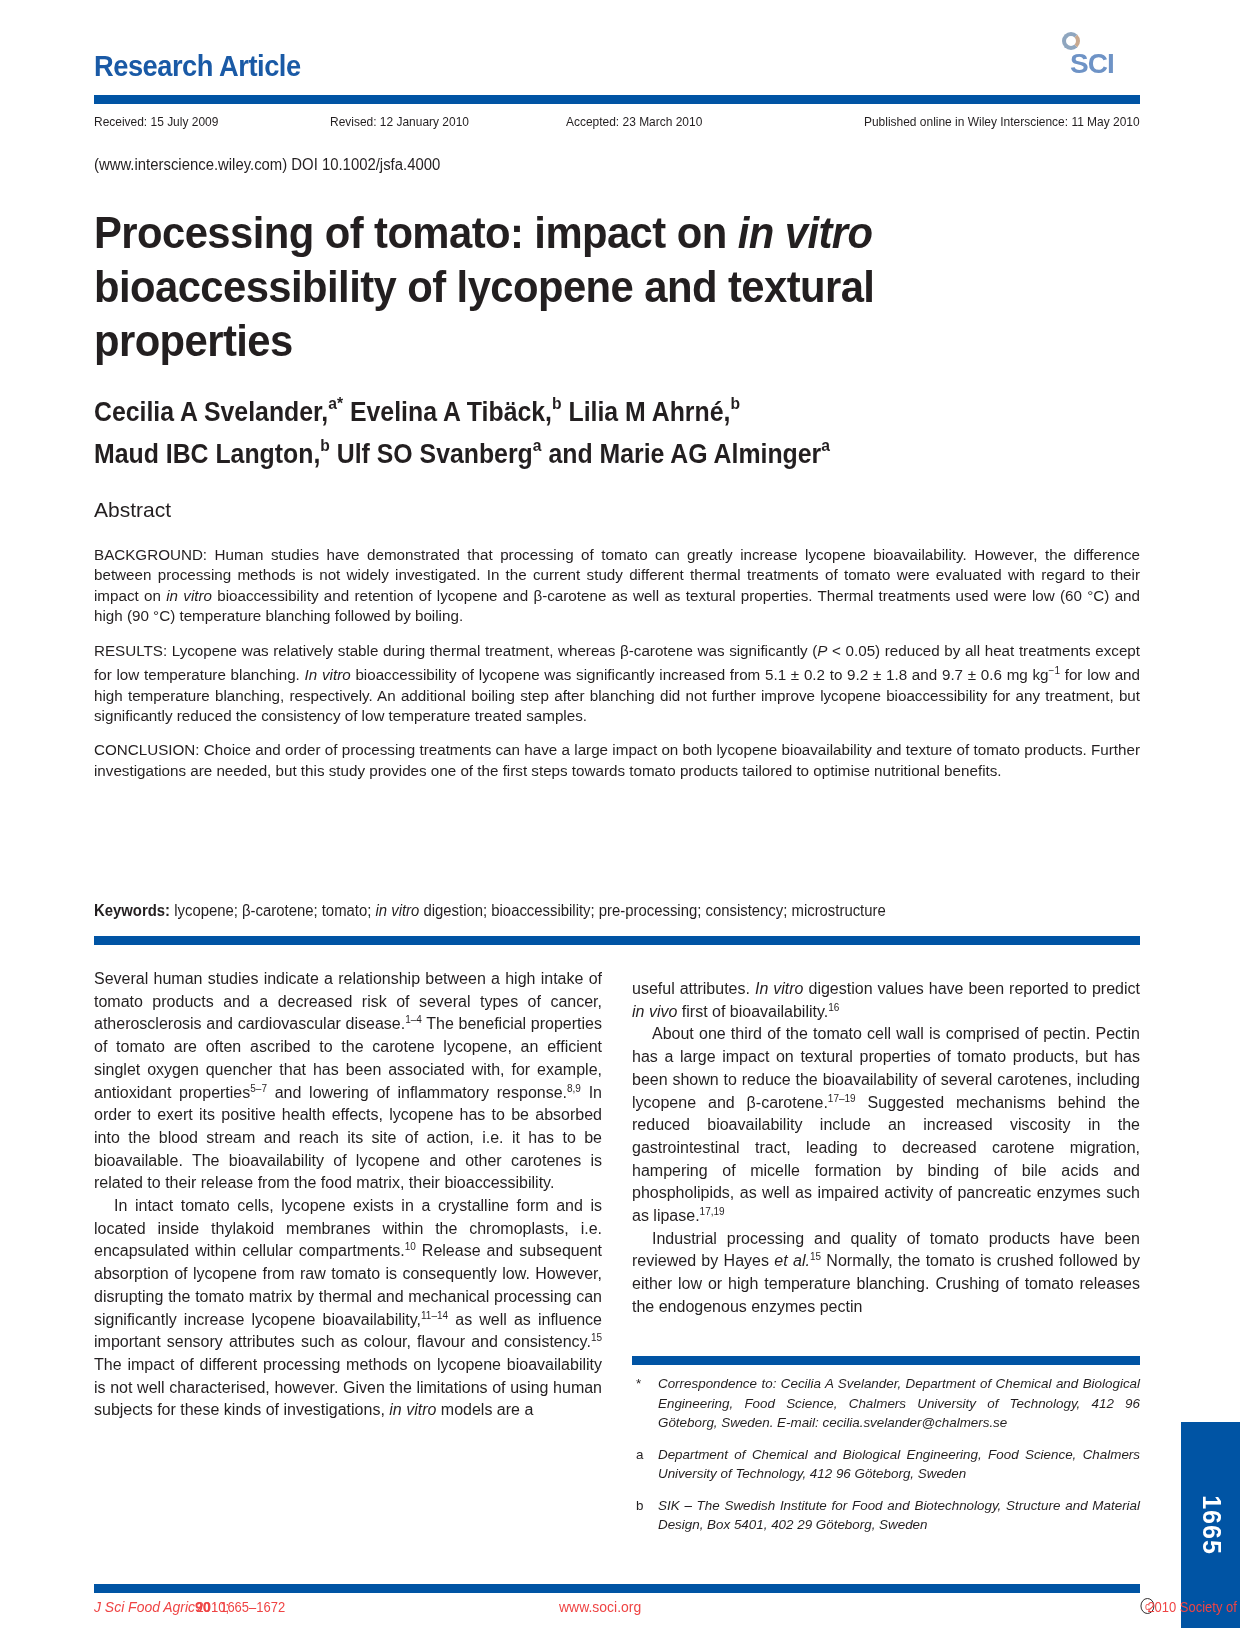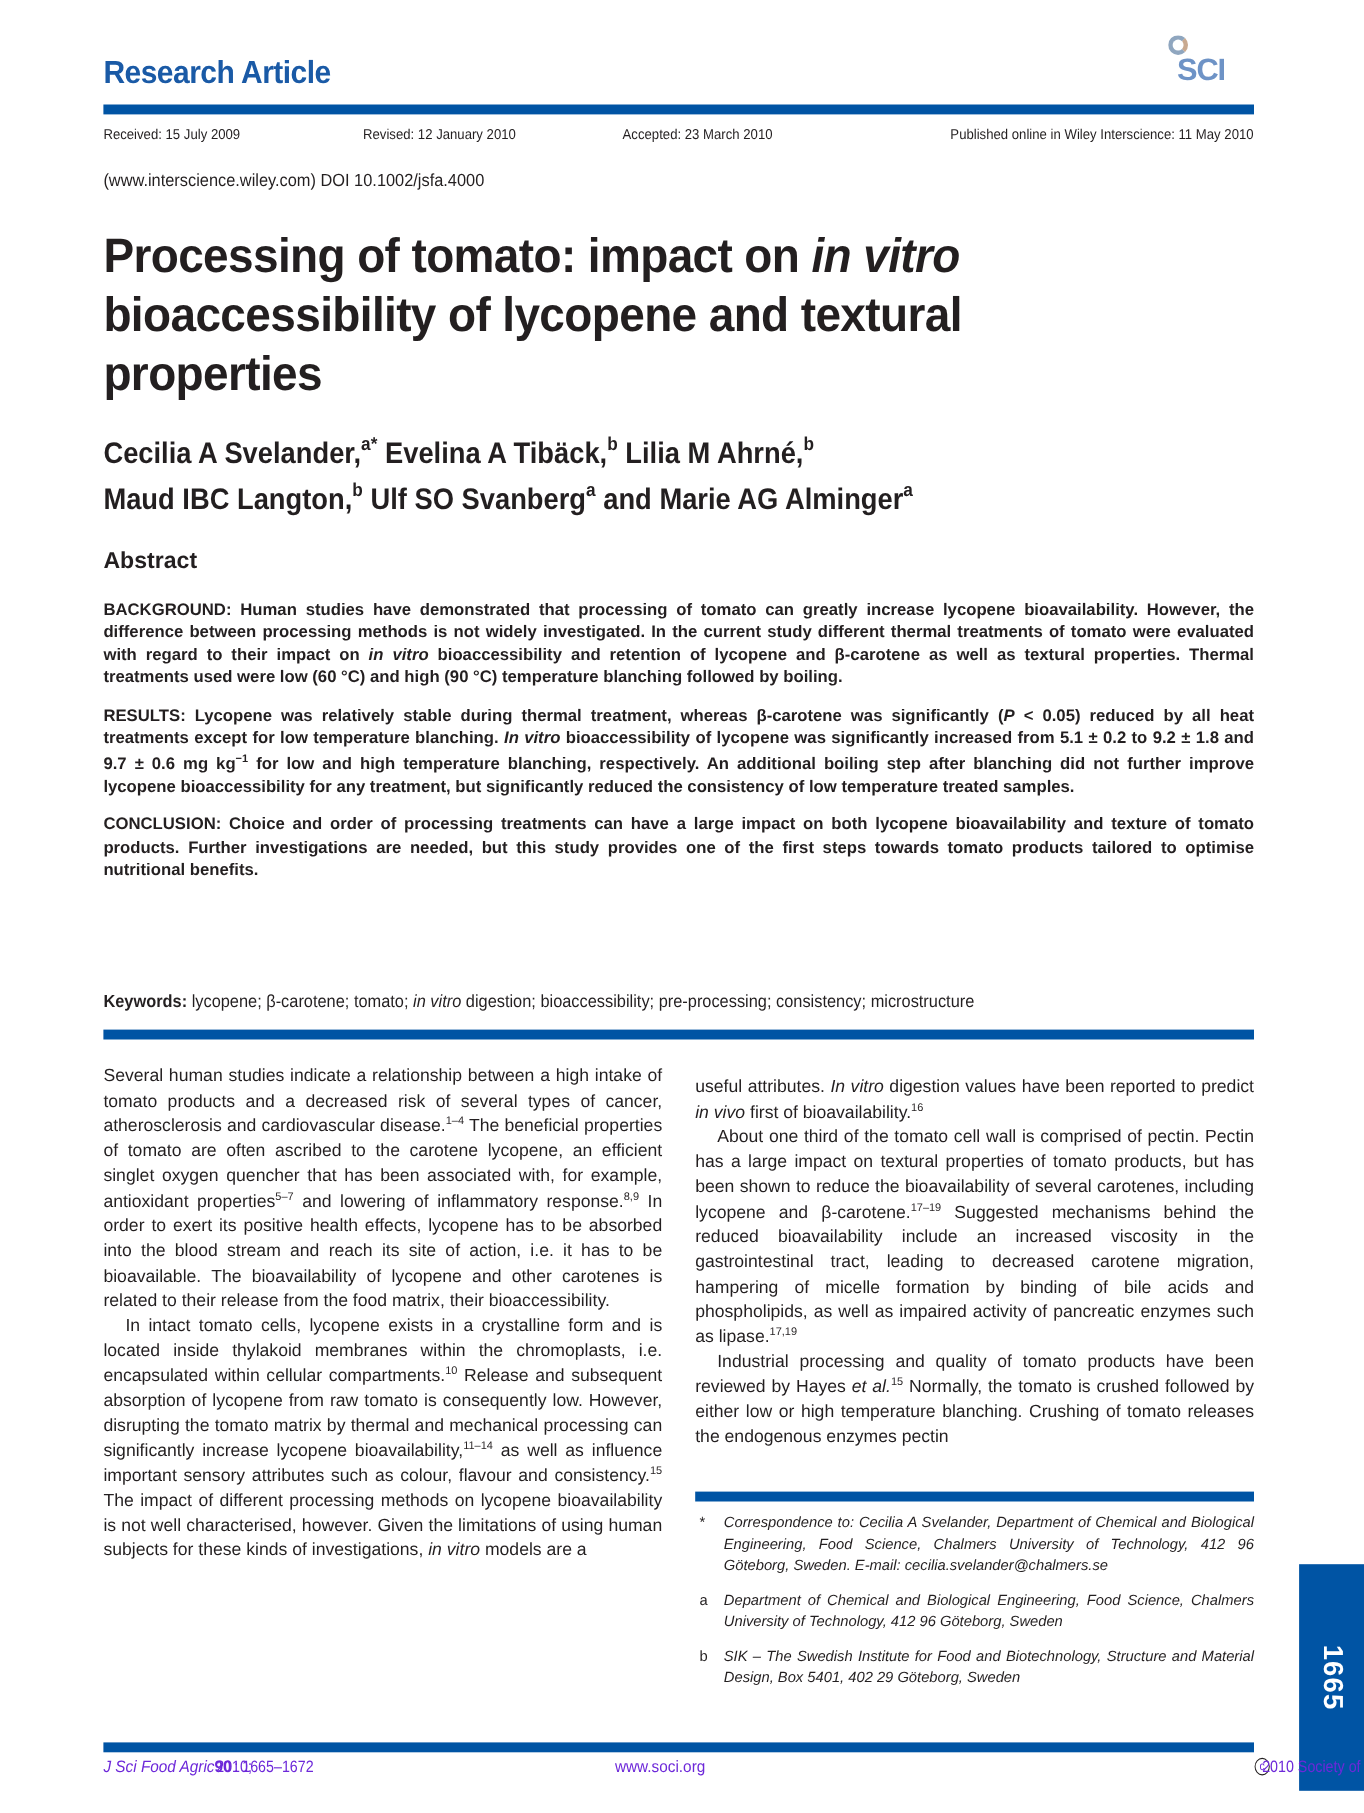--- a/index.html
+++ b/index.html
@@ -31,23 +31,23 @@
 
   
   .title { left: 94px; top: 206px; width: 1000px; font-size: 44px; line-height: 54px; font-weight: bold; color: #231f20; letter-spacing: -0.6px; }
   .title-line { display: block; white-space: nowrap; transform: scaleX(0.95); transform-origin: left; }
   .title em { font-style: italic; }
 
   .authors { left: 94px; top: 388px; font-size: 27px; line-height: 36px; font-weight: bold; color: #231f20; white-space: nowrap; }
   .authors .aline { display: block; transform: scaleX(0.92); transform-origin: left; }
   .authors sup { font-size: 17px; position: relative; top: -2px; }
 
-  .abstract-heading { left: 94px; top: 498px; font-size: 21px; font-weight: bold; color: #231f20; }
+  .abstract-heading { left: 94px; top: 498px; font-size: 21px; font-weight: normal; color: #231f20; }
 
-  .abstract { left: 94px; top: 545px; width: 1046px; font-size: 15.2px; line-height: 20.4px; font-weight: bold; color: #231f20; text-align: justify; }
+  .abstract { left: 94px; top: 545px; width: 1046px; font-size: 15.2px; line-height: 20.4px; font-weight: normal; color: #231f20; text-align: justify; }
   .abstract p { margin-bottom: 14px; }
   .abstract p.tight { margin-bottom: 0; }
   .abstract em { font-style: italic; }
   .abstract sup { font-size: 10px; }
 
   .keywords { left: 94px; top: 902px; font-size: 16px; color: #231f20; white-space: nowrap; transform: scaleX(0.93); transform-origin: left; }
   .keywords b { font-weight: bold; }
   .keywords em { font-style: italic; }
 
   
@@ -63,21 +63,21 @@
   .footnotes { left: 632px; top: 1374px; width: 508px; font-size: 13.4px; line-height: 19.5px; color: #231f20; }
   .fn { position: relative; padding-left: 26px; margin-bottom: 12px; text-align: justify; }
   .fn .mark { position: absolute; left: 4px; top: 0; font-style: normal; }
   .fn .txt { font-style: italic; display: block; }
 
   
   .side-tab { left: 1181px; top: 1422px; width: 59px; height: 206px; background: #0054a4; }
   .side-tab-num { position: absolute; left: 50%; top: 50%; transform: translate(-50%, -50%) rotate(90deg); color: #ffffff; font-size: 25px; font-weight: bold; white-space: nowrap; letter-spacing: 1px; }
 
   
-  .footer { top: 1598px; left: 94px; width: 1046px; height: 20px; font-size: 15px; color: #6d28d9; }
+  .footer { top: 1598px; left: 94px; width: 1046px; height: 20px; font-size: 15px; color: #ef4444; }
   .footer span { position: absolute; top: 0; white-space: nowrap; transform: scaleX(0.93); }
   .foot-journal { left: 0; transform-origin: left !important; }
   .foot-journal em { font-style: italic; }
   .foot-journal b { font-weight: bold; }
   .foot-site { left: 465px; transform-origin: left !important; }
   .foot-copy { right: 0; transform-origin: right !important; }
   .copy-circle { display: inline-block; width: 16px; height: 16px; border: 1px solid #231f20; border-radius: 50%; font-size: 11px; line-height: 14px; text-align: center; margin-right: 3px; vertical-align: 1px; }
 </style>
 </head>
 <body>

